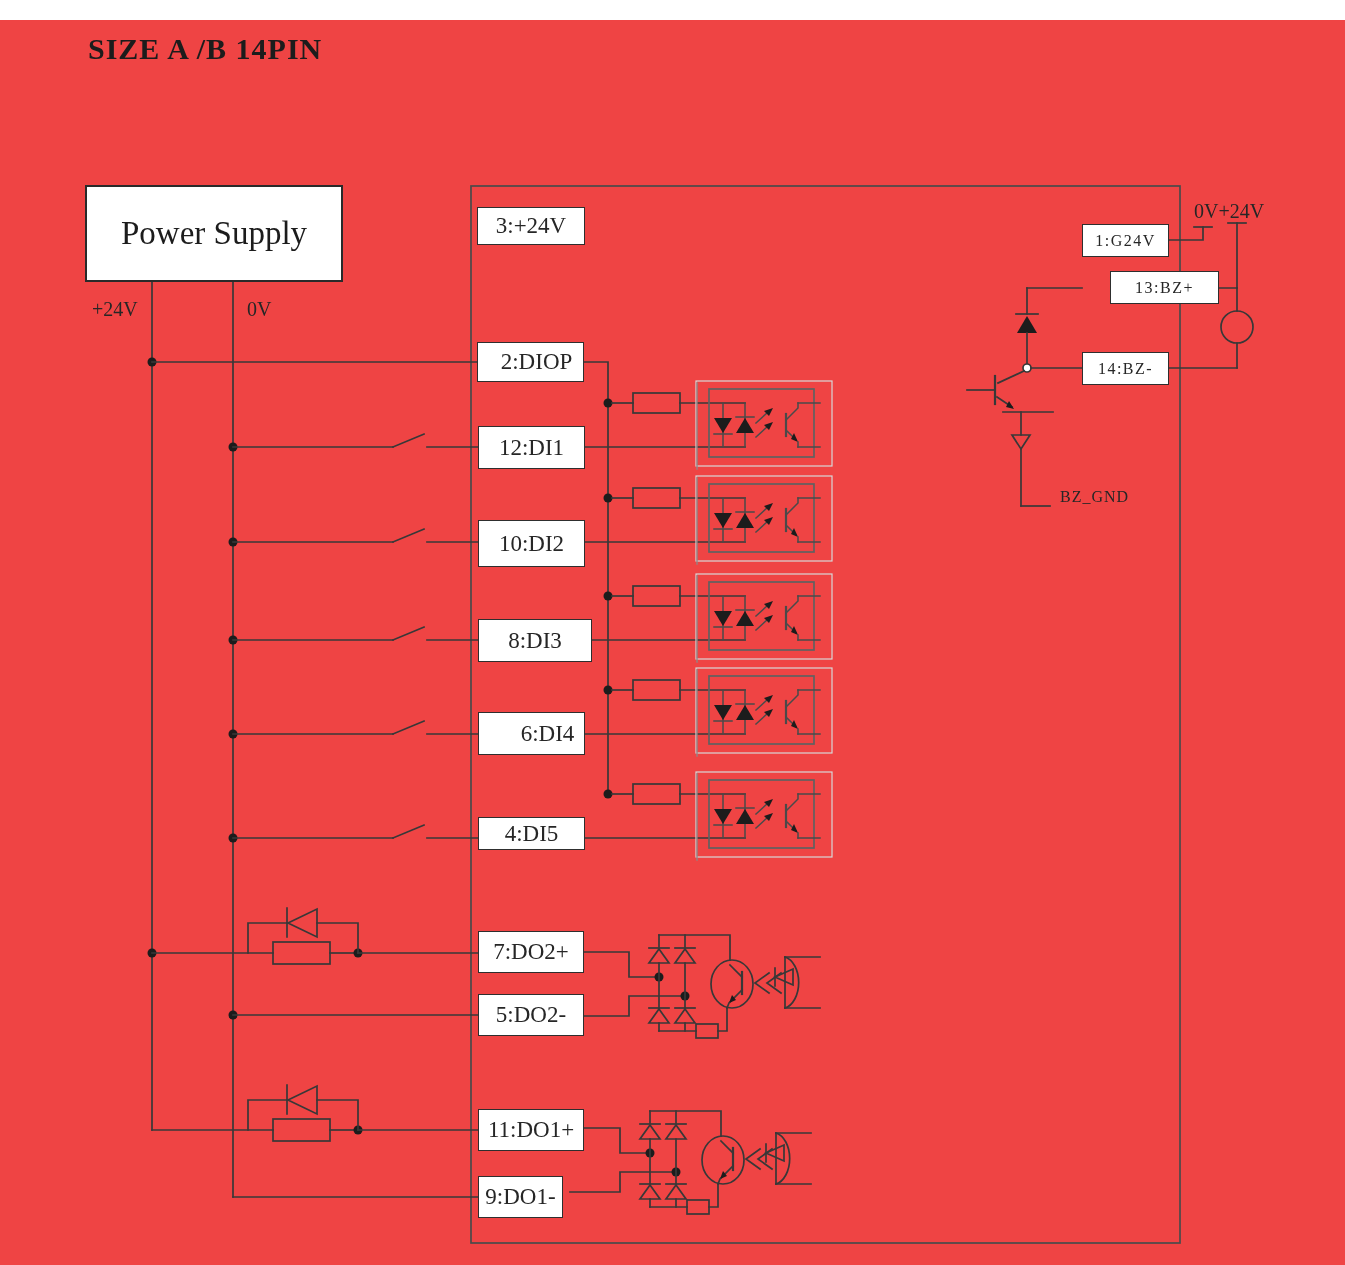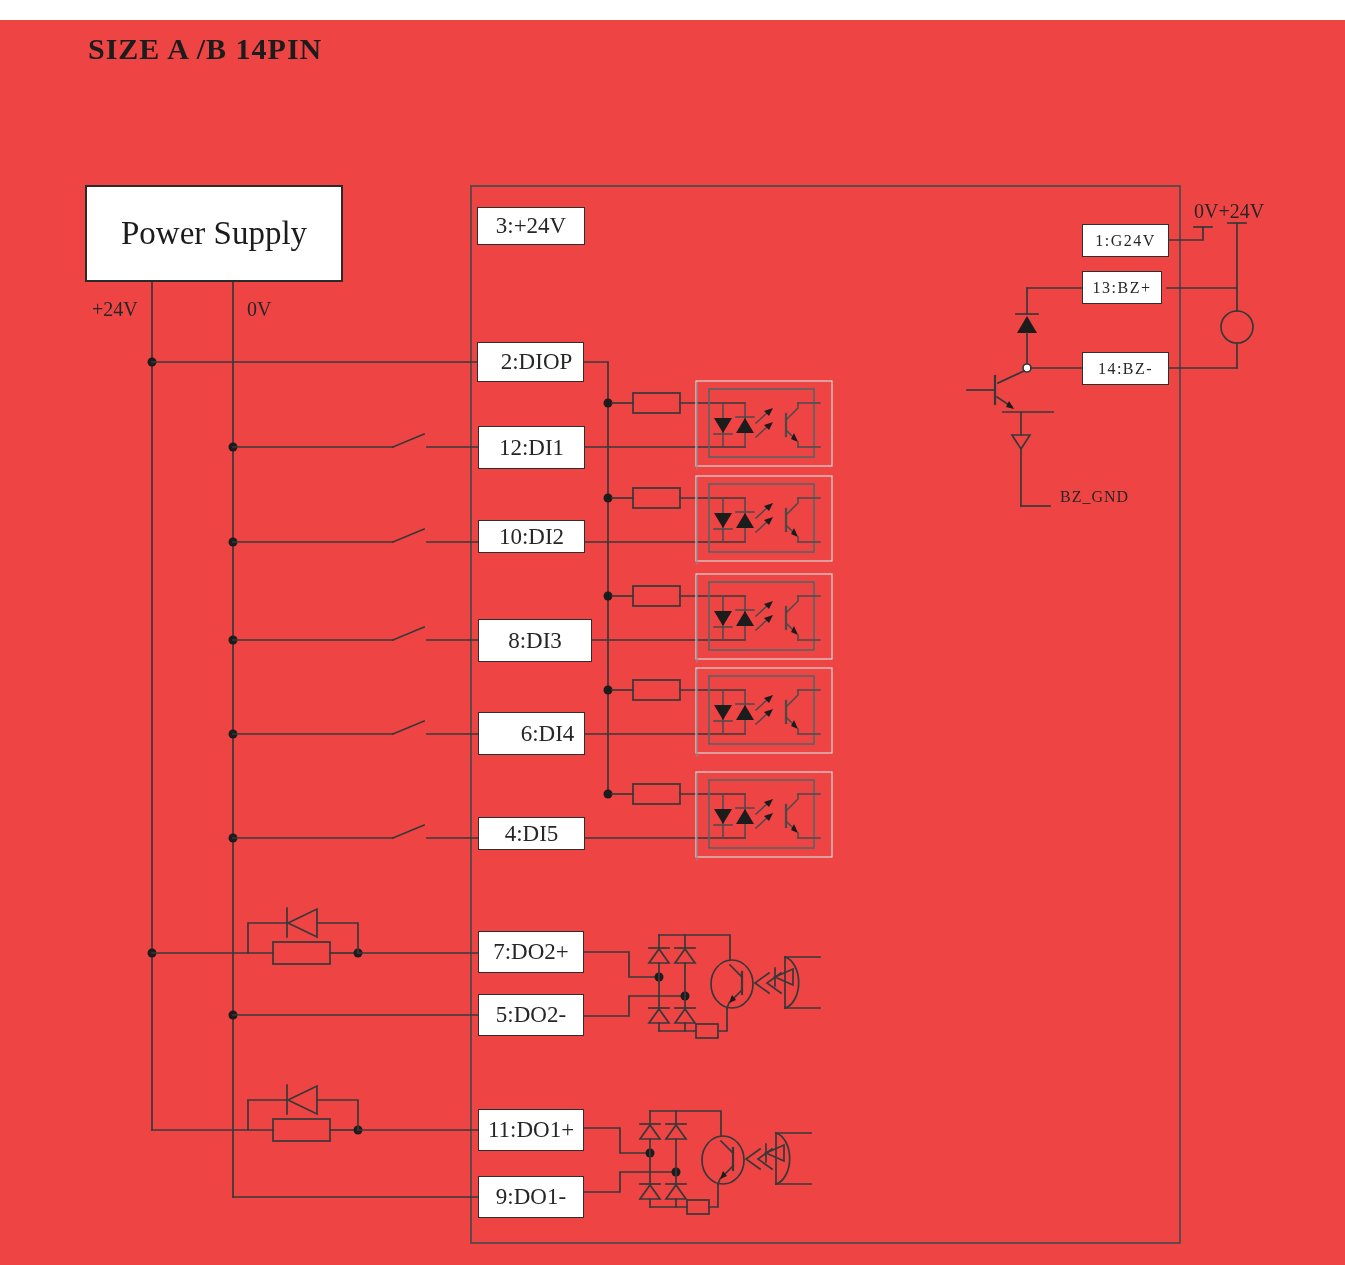--- a/index.html
+++ b/index.html
@@ -185,29 +185,29 @@
   <div class="lbl title" style="left:88px;top:12px;">SIZE A /B  14PIN</div>
 
   <div class="ps" style="left:85px;top:165px;width:258px;height:97px;">Power Supply</div>
 
   <div class="lbl" style="left:92px;top:278px;font-size:20px;">+24V</div>
   <div class="lbl" style="left:247px;top:278px;font-size:20px;">0V</div>
 
   <div class="pin" style="left:477px;top:187px;width:108px;height:38px;">3:+24V</div>
   <div class="pin" style="left:477px;top:322px;width:107px;height:40px;padding-left:12px;">2:DIOP</div>
   <div class="pin" style="left:478px;top:406px;width:107px;height:43px;">12:DI1</div>
-  <div class="pin" style="left:478px;top:500px;width:107px;height:33px;">10:DI2</div>
+  <div class="pin" style="left:478px;top:500px;width:107px;height:47px;">10:DI2</div>
   <div class="pin" style="left:478px;top:599px;width:114px;height:43px;">8:DI3</div>
   <div class="pin" style="left:478px;top:692px;width:107px;height:43px;padding-left:32px;">6:DI4</div>
   <div class="pin" style="left:478px;top:797px;width:107px;height:33px;">4:DI5</div>
   <div class="pin" style="left:478px;top:911px;width:106px;height:42px;">7:DO2+</div>
   <div class="pin" style="left:478px;top:974px;width:106px;height:42px;">5:DO2-</div>
   <div class="pin" style="left:478px;top:1089px;width:106px;height:42px;">11:DO1+</div>
-  <div class="pin" style="left:478px;top:1156px;width:106px;height:42px;">9:DO1-</div>
+  <div class="pin" style="left:478px;top:1156px;width:85px;height:42px;">9:DO1-</div>
 
   <div class="pin small" style="left:1082px;top:204px;width:87px;height:33px;">1:G24V</div>
-  <div class="pin small" style="left:1082px;top:251px;width:80px;height:33px;">13:BZ+</div>
+  <div class="pin small" style="left:1110px;top:251px;width:109px;height:33px;">13:BZ+</div>
   <div class="pin small" style="left:1082px;top:332px;width:87px;height:33px;">14:BZ-</div>
 
   <div class="lbl" style="left:1194px;top:180px;font-size:20px;">0V+24V</div>
   <div class="lbl" style="left:1060px;top:468px;font-size:16px;letter-spacing:1px;">BZ_GND</div>
 
 </div>
 
 </body></html>

